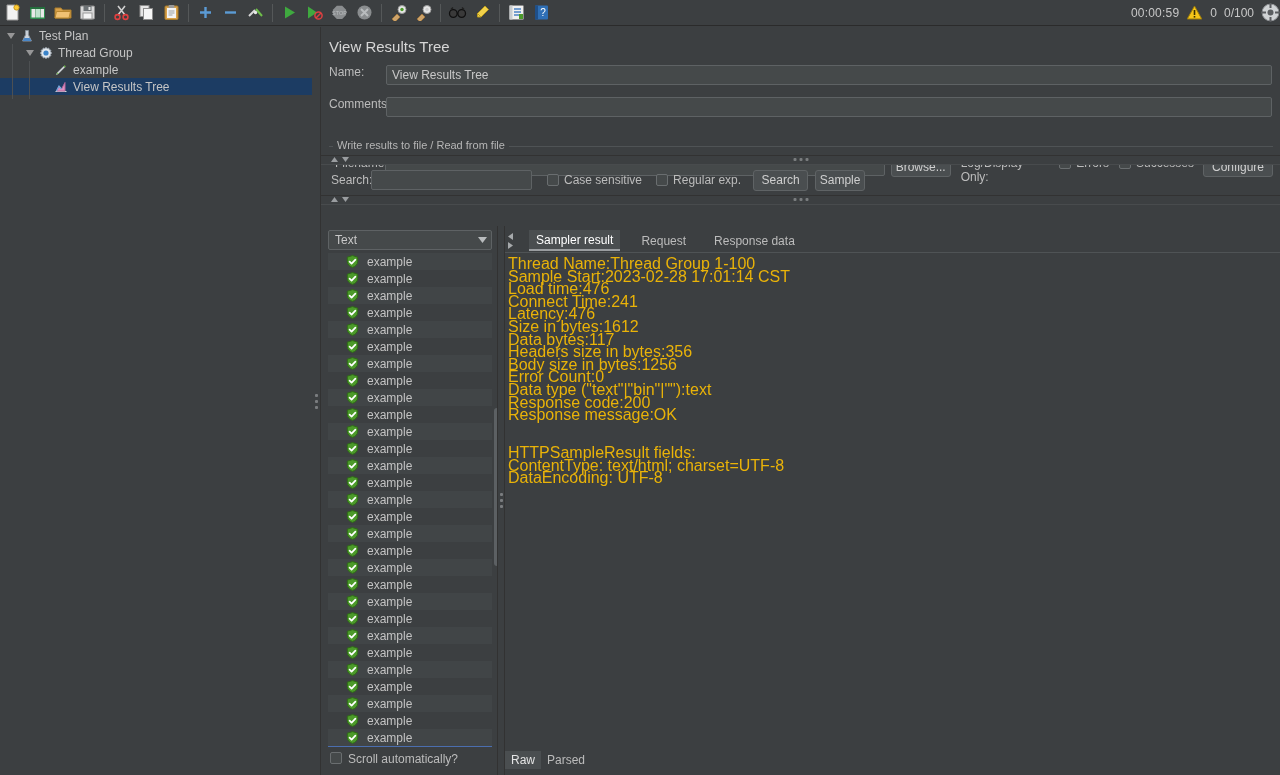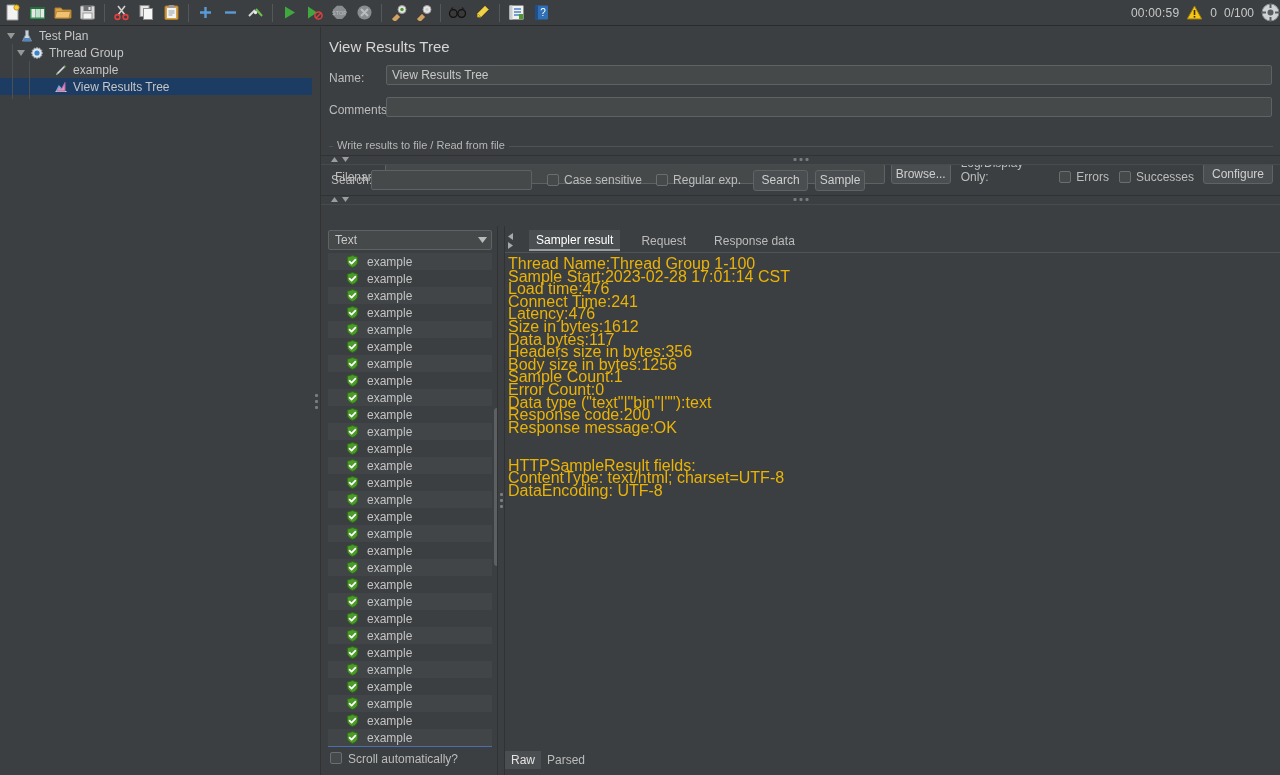--- a/index.html
+++ b/index.html
@@ -73,21 +73,21 @@
 
   
   .right {
     position: absolute; left: 321px; top: 27px; width: 959px; height: 748px;
     background: #3c3f41;
   }
   .panel-title {
     position: absolute; left: 8px; top: 11px;
     font-size: 15px; color: #d6d6d6;
   }
-  .form-row { position: absolute; display: flex; align-items: flex-end; }
+  .form-row { position: absolute; display: flex; align-items: flex-start; }
   .form-label { font-size: 12px; color: #bcbcbc; }
   .txt {
     background: #45494a; border: 1px solid #5e6264; border-radius: 2px;
     height: 20px; color: #c8c8c8; font-size: 12px;
     padding: 0 5px; font-family: "Liberation Sans", sans-serif;
     outline: none;
   }
   .txt::placeholder { color: #8a8d8f; }
 
   
@@ -406,21 +406,21 @@
       </span>
       <span class="tree-ico">
         <svg width="14" height="14" viewBox="0 0 14 14">
           <path d="M5.6 1.5h2.8v4.2l3 6.3H2.6l3-6.3z" fill="#cfd6dd" stroke="#8a949e"></path>
           <path d="M4.3 9h5.4l1.7 3H2.6z" fill="#4a87c8"></path>
         </svg>
       </span>
       <span class="tree-label">Test Plan</span>
     </div>
 
-    <div class="tree-row" style="padding-left:14px;">
+    <div class="tree-row" style="padding-left:23px;">
       <span class="twisty">
         <svg width="8" height="6" viewBox="0 0 8 6">
             <path d="M0 0h8L4 6z" fill="#a6a6a6"></path>
           </svg>
       </span>
       <span class="tree-ico">
         <svg width="14" height="14" viewBox="0 0 14 14">
           <path d="M7 1.4l1.2 1.1 1.6-.4.5 1.6 1.6.5-.4 1.6 1.1 1.2-1.1 1.2.4 1.6-1.6.5-.5 1.6-1.6-.4L7 12.6l-1.2-1.1-1.6.4-.5-1.6-1.6-.5.4-1.6L1.4 7l1.1-1.2-.4-1.6 1.6-.5.5-1.6 1.6.4z" fill="#e4e9ee" stroke="#9aa3ac"></path>
           <circle cx="7" cy="7" r="2.6" fill="#3b84c9"></circle>
         </svg>
@@ -862,21 +862,20 @@
         <div class="result-body">
             <div class="result-line">Thread Name:Thread Group 1-100</div>
             <div class="result-line">Sample Start:2023-02-28 17:01:14 CST</div>
             <div class="result-line">Load time:476</div>
             <div class="result-line">Connect Time:241</div>
             <div class="result-line">Latency:476</div>
             <div class="result-line">Size in bytes:1612</div>
             <div class="result-line">Data bytes:117</div>
             <div class="result-line">Headers size in bytes:356</div>
             <div class="result-line">Body size in bytes:1256</div>
-            <div class="result-line">Sample Count:1</div>
             <div class="result-line">Error Count:0</div>
             <div class="result-line">Data type ("text"|"bin"|""):text</div>
             <div class="result-line">Response code:200</div>
             <div class="result-line">Response message:OK</div>
             <div class="result-line">&nbsp;</div>
             <div class="result-line">&nbsp;</div>
             <div class="result-line">HTTPSampleResult fields:</div>
             <div class="result-line">ContentType: text/html; charset=UTF-8</div>
             <div class="result-line">DataEncoding: UTF-8</div>
           </div>

